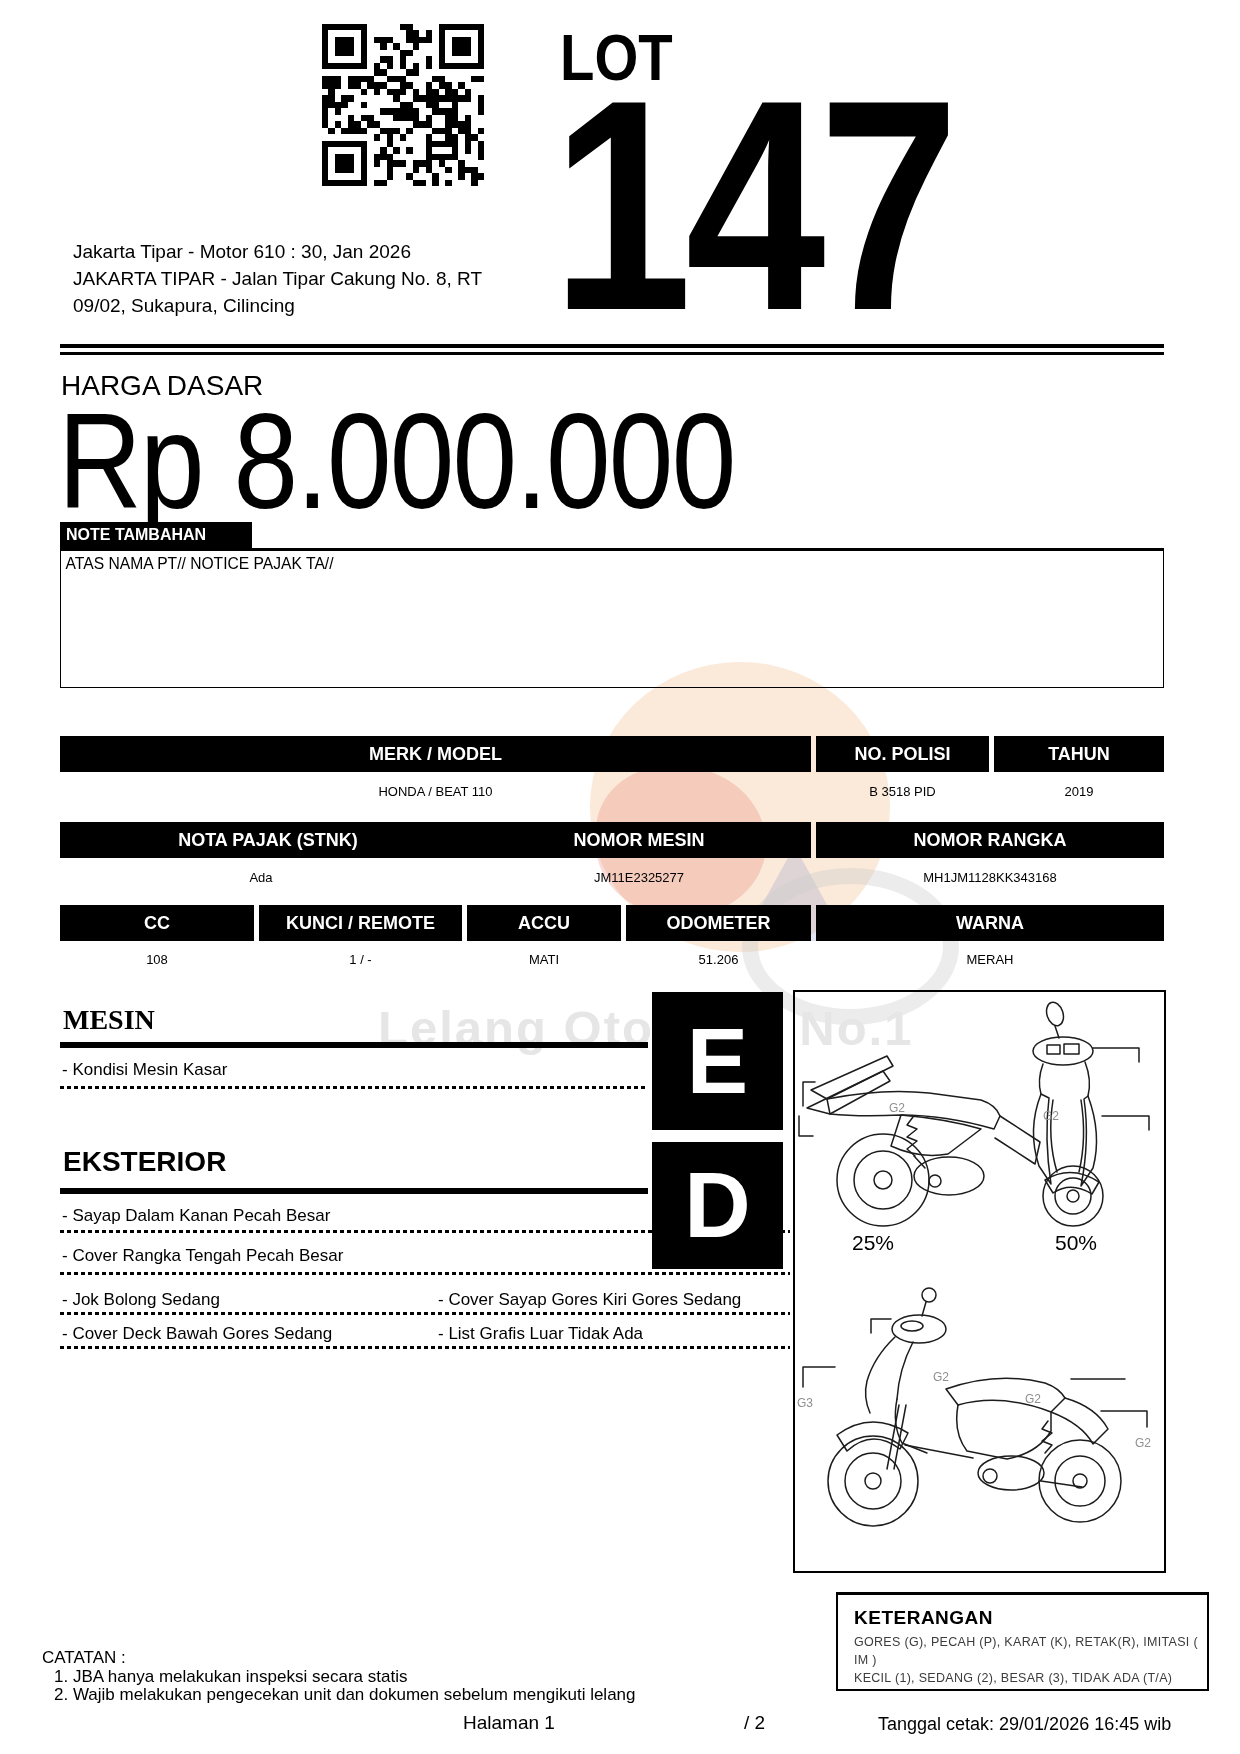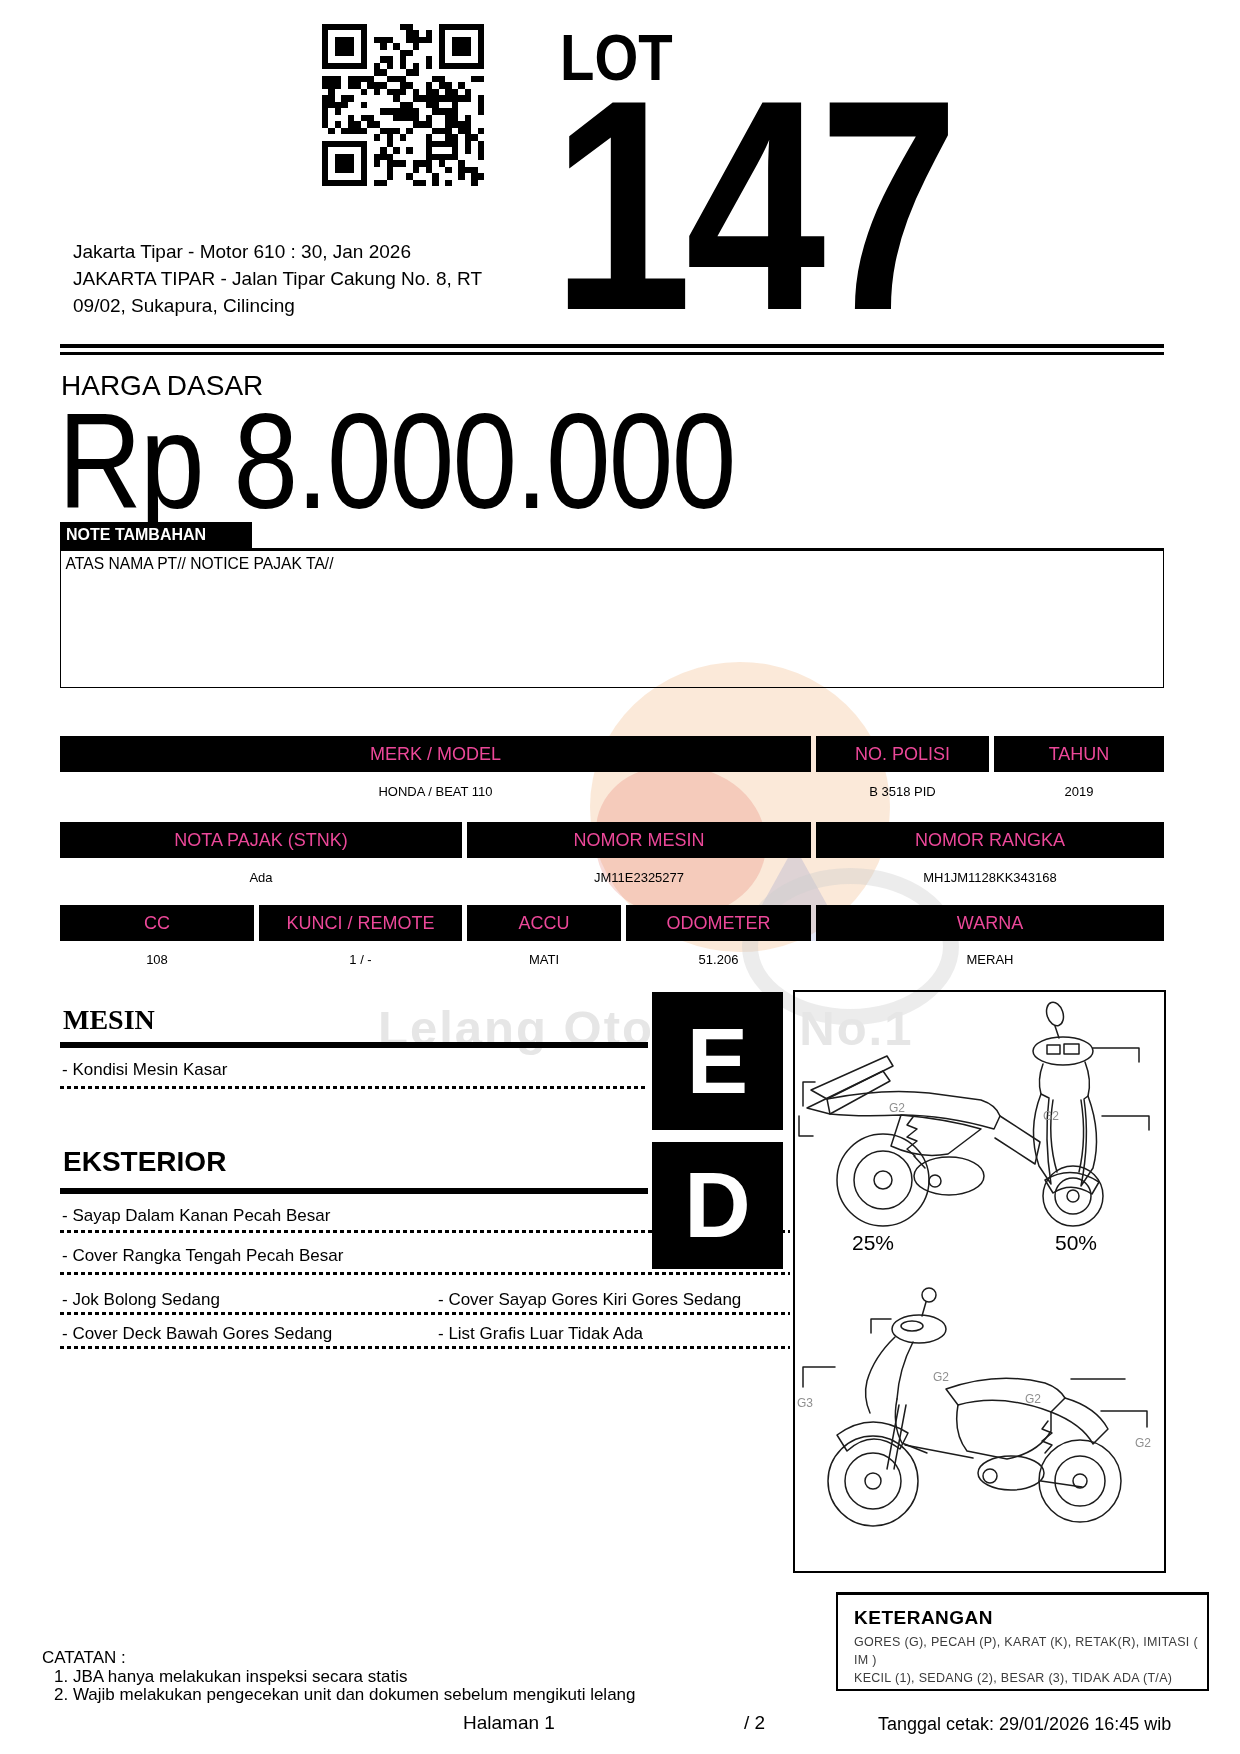--- a/index.html
+++ b/index.html
@@ -15,21 +15,21 @@
               transform:scaleX(.84);transform-origin:left top;z-index:1;}
   .addr{font-size:19px;line-height:27px;z-index:1;}
   .dblrule{border-top:4px solid #000;border-bottom:3px solid #000;height:4px;z-index:1;}
   .harga-label{font-size:28px;z-index:1;}
   .price{font-size:135px;line-height:1;letter-spacing:-2px;transform:scaleX(.86);transform-origin:left top;z-index:1;white-space:nowrap;}
   
   .note-label{background:#000;color:#fff;font-size:16px;font-weight:700;line-height:26px;padding-left:6px;z-index:1;}
   .note-box{border:1px solid #000;border-top:3px solid #000;z-index:1;}
   .note-content{padding:3px 5px;font-size:17px;transform:scaleX(.92);transform-origin:left top;white-space:nowrap;}
   
-  .th{position:absolute;height:36px;background:#000;color:#ec4899;font-weight:400;font-size:18px;
+  .th{position:absolute;height:36px;background:#000;color:#ffffff;font-weight:700;font-size:18px;
       text-align:center;line-height:36px;z-index:1;}
   .tv{position:absolute;font-size:13px;text-align:center;z-index:1;}
   
   .sec-title{font-size:28px;font-weight:700;z-index:1;}
   .secrule{background:#000;height:6px;z-index:1;}
   .item{font-size:17px;z-index:1;white-space:nowrap;}
   .dotline{height:3px;background-image:repeating-linear-gradient(90deg,#000 0 4px,transparent 4px 7px);z-index:1;}
   .grade-box{background:#000;color:#fff;display:flex;align-items:center;justify-content:center;
              font-size:92px;font-weight:700;z-index:2;}
   
@@ -390,21 +390,21 @@
     <div class="note-content">ATAS NAMA PT// NOTICE PAJAK TA//</div>
   </div>
 
   <div class="th" style="left:60px;top:736px;width:751px;">MERK / MODEL</div>
   <div class="th" style="left:816px;top:736px;width:173px;">NO. POLISI</div>
   <div class="th" style="left:994px;top:736px;width:170px;">TAHUN</div>
   <div class="tv" style="left:60px;top:784px;width:751px;">HONDA / BEAT 110</div>
   <div class="tv" style="left:816px;top:784px;width:173px;">B 3518 PID</div>
   <div class="tv" style="left:994px;top:784px;width:170px;">2019</div>
 
-  <div class="th" style="left:60px;top:822px;width:402px;">NOTA PAJAK (STNK)</div>
+  <div class="th" style="left:60px;top:822px;width:402px;padding-left:7px;">NOTA PAJAK (STNK)</div>
   <div class="th" style="left:816px;top:822px;width:348px;">NOMOR RANGKA</div>
   <div class="th" style="left:467px;top:822px;width:344px;">NOMOR MESIN</div>
   <div class="tv" style="left:60px;top:870px;width:402px;">Ada</div>
   <div class="tv" style="left:467px;top:870px;width:344px;">JM11E2325277</div>
   <div class="tv" style="left:816px;top:870px;width:348px;">MH1JM1128KK343168</div>
 
   <div class="th" style="left:60px;top:905px;width:194px;">CC</div>
   <div class="th" style="left:259px;top:905px;width:203px;">KUNCI / REMOTE</div>
   <div class="th" style="left:467px;top:905px;width:154px;">ACCU</div>
   <div class="th" style="left:626px;top:905px;width:185px;">ODOMETER</div>

